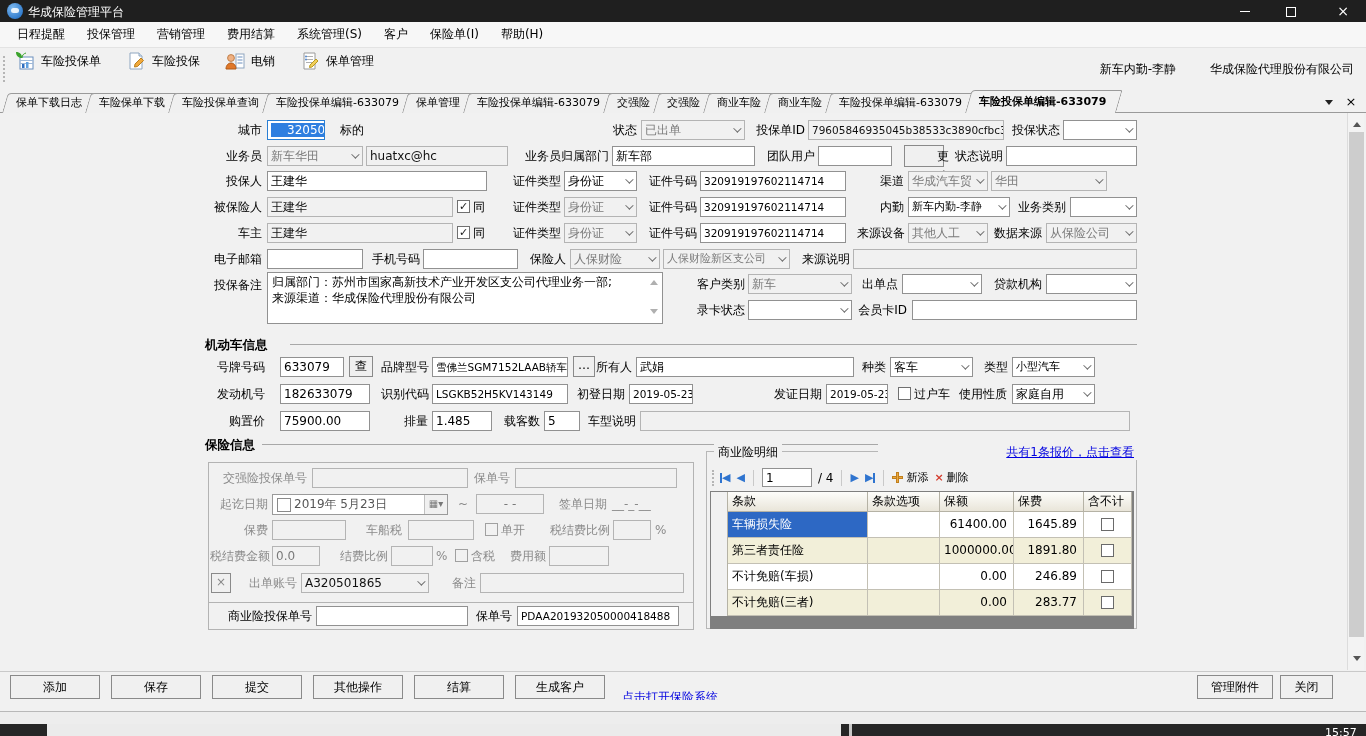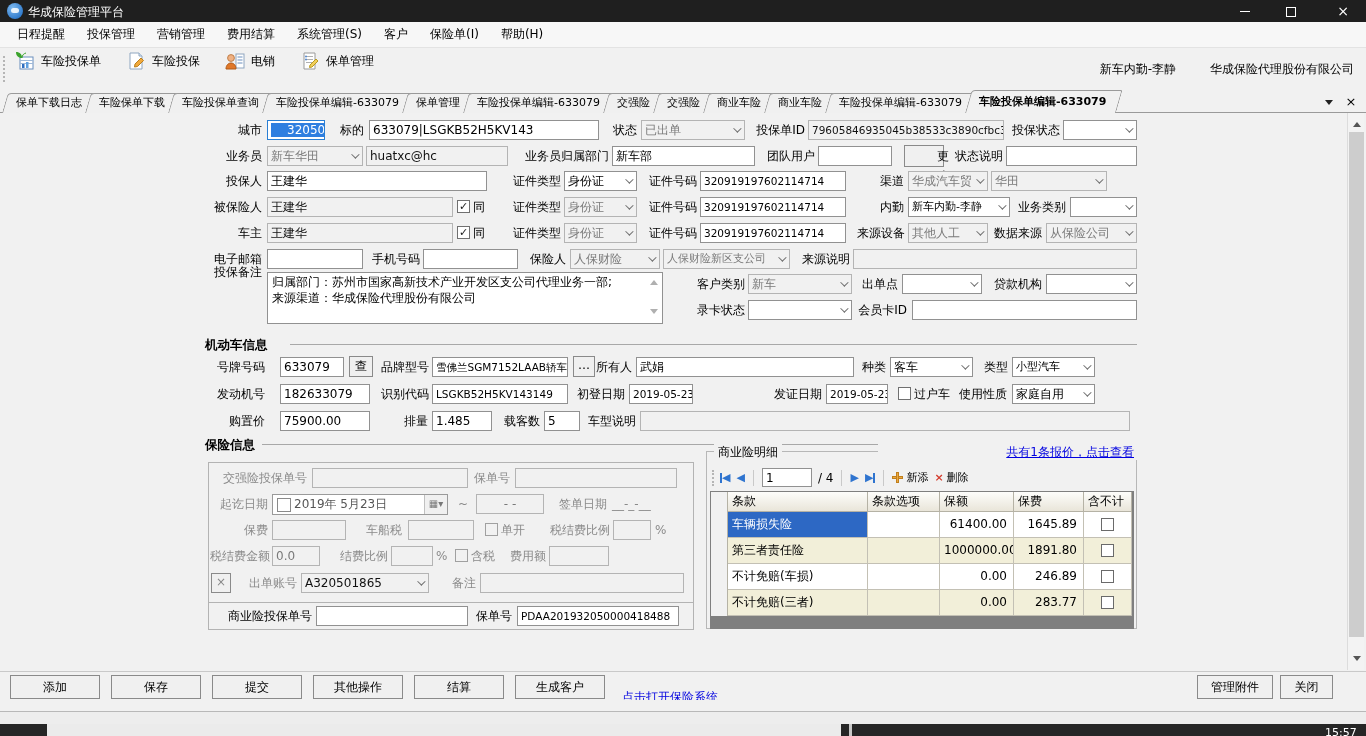--- a/index.html
+++ b/index.html
@@ -191,21 +191,20 @@
       <span class="tab">车险投保单编辑-633079</span>
       <span class="tab active">车险投保单编辑-633079</span>
     </div>
     <span class="tabctl" style="left:1322px;"><span class="caret"></span></span>
     <span class="tabctl" style="left:1344px;font-size:13px;"><span>×</span></span>
   </div>
 
   <span class="lbl" style="left:218px;top:120px;width:44px;">城市</span>
   <span class="inp focusinp" style="left:267px;top:120px;width:58px;"><span class="selhl">320500</span></span>
   <span class="lbl" style="left:330px;top:120px;width:34px;">标的</span>
-  <span class="inp" style="left:369px;top:120px;width:230px;">633079|LSGKB52H5KV143</span>
   <span class="lbl" style="left:603px;top:120px;width:34px;">状态</span>
   <span class="inp sel dis" style="left:641px;top:120px;width:104px;"><span>已出单</span><span class="arr"></span></span>
   <span class="lbl" style="left:750px;top:120px;width:55px;">投保单ID</span>
   <span class="inp disb sm" style="left:808px;top:120px;width:196px;">79605846935045b38533c3890cfbc304</span>
   <span class="lbl" style="left:1008px;top:120px;width:52px;">投保状态</span>
   <span class="inp sel" style="left:1063px;top:120px;width:74px;">
       <span class="arr"></span>
     </span>
 
   <span class="lbl" style="left:224px;top:146px;width:38px;">业务员</span>
@@ -260,21 +259,21 @@
   <span class="lbl" style="left:207px;top:249px;width:55px;">电子邮箱</span>
   <span class="inp" style="left:267px;top:249px;width:96px;"></span>
   <span class="lbl" style="left:365px;top:249px;width:55px;">手机号码</span>
   <span class="inp" style="left:423px;top:249px;width:95px;"></span>
   <span class="lbl" style="left:526px;top:249px;width:40px;">保险人</span>
   <span class="inp sel dis" style="left:570px;top:249px;width:90px;"><span>人保财险</span><span class="arr"></span></span>
   <span class="inp sel dis" style="left:663px;top:249px;width:127px;font-size:11px;"><span>人保财险新区支公司</span><span class="arr"></span></span>
   <span class="lbl" style="left:795px;top:249px;width:55px;">来源说明</span>
   <span class="inp dis" style="left:853px;top:249px;width:284px;"></span>
 
-  <span class="lbl" style="left:207px;top:262px;width:55px;">投保备注</span>
+  <span class="lbl" style="left:207px;top:275px;width:55px;">投保备注</span>
   <div class="tarea" style="left:267px;top:272px;width:396px;height:52px;">归属部门：苏州市国家高新技术产业开发区支公司代理业务一部;
 来源渠道：华成保险代理股份有限公司</div>
   <span class="tup" style="left:648px;top:275px;">
       <span class="tri-up" style="border-bottom-color:#b0b0b0;"></span>
     </span>
   <span class="tdn" style="left:648px;top:308px;">
       <span class="tri-dn" style="border-top-color:#b0b0b0;"></span>
     </span>
   <span class="lbl" style="left:690px;top:274px;width:55px;">客户类别</span>
   <span class="inp sel dis" style="left:748px;top:274px;width:104px;"><span>新车</span><span class="arr"></span></span>

